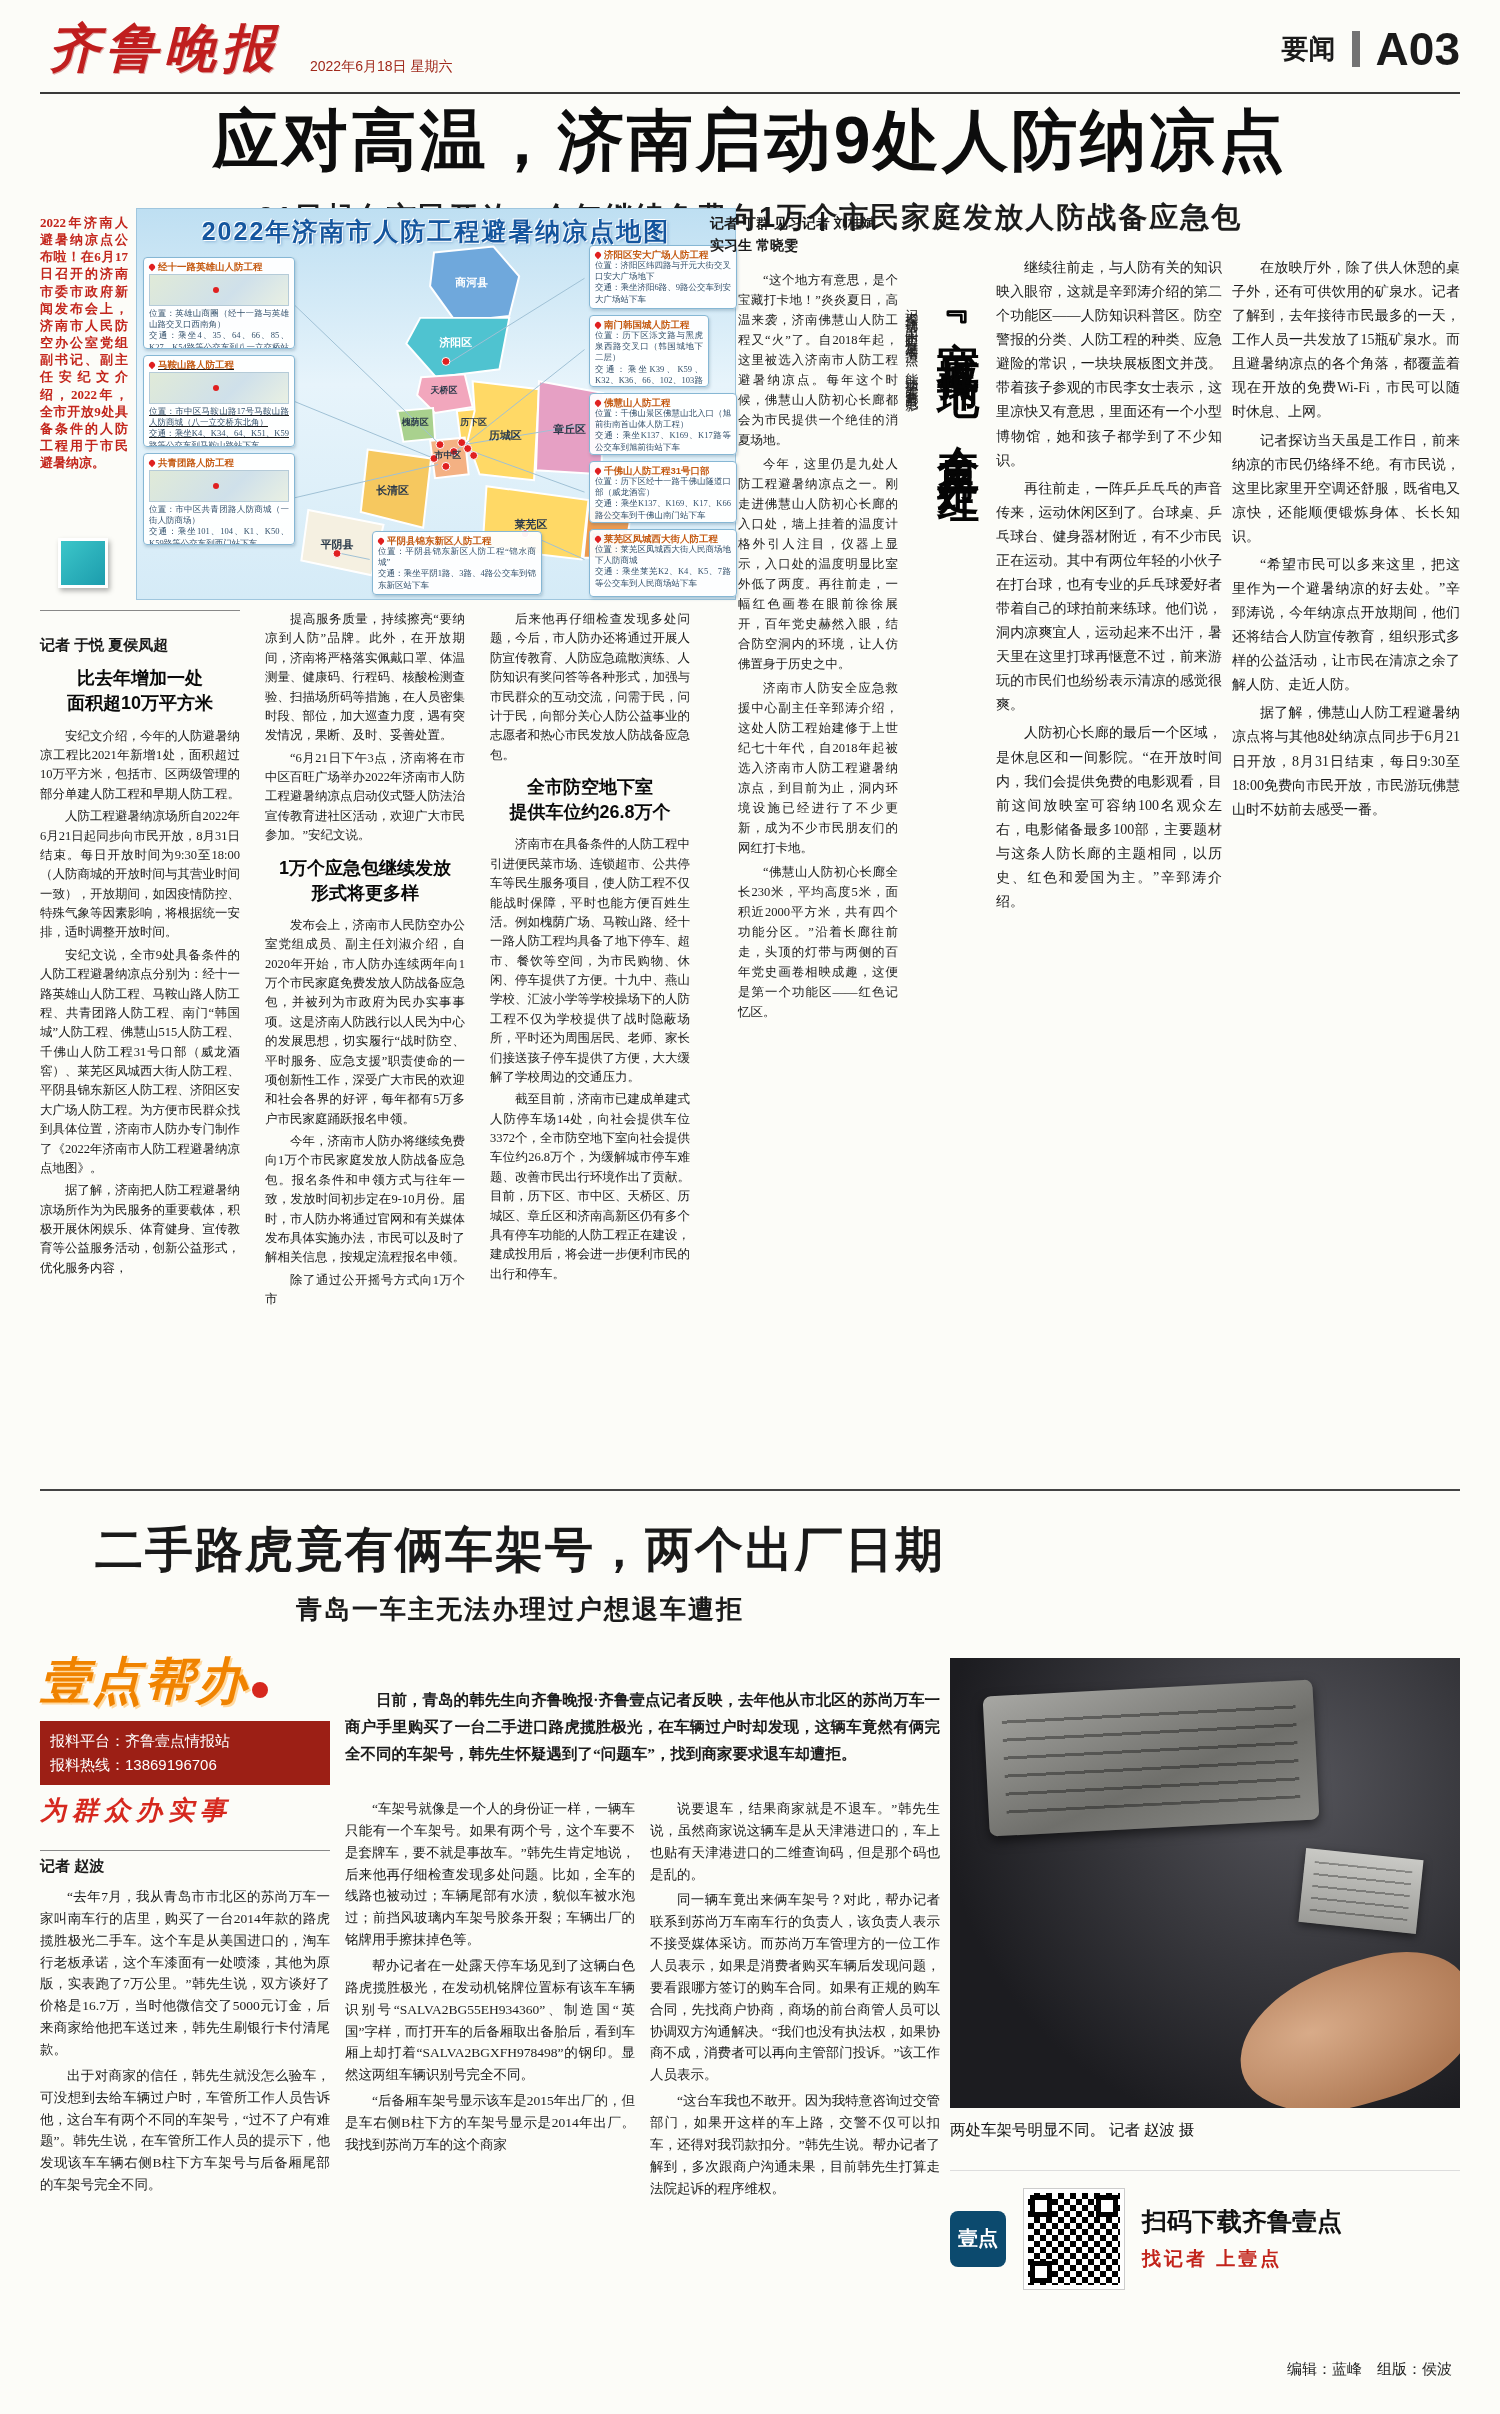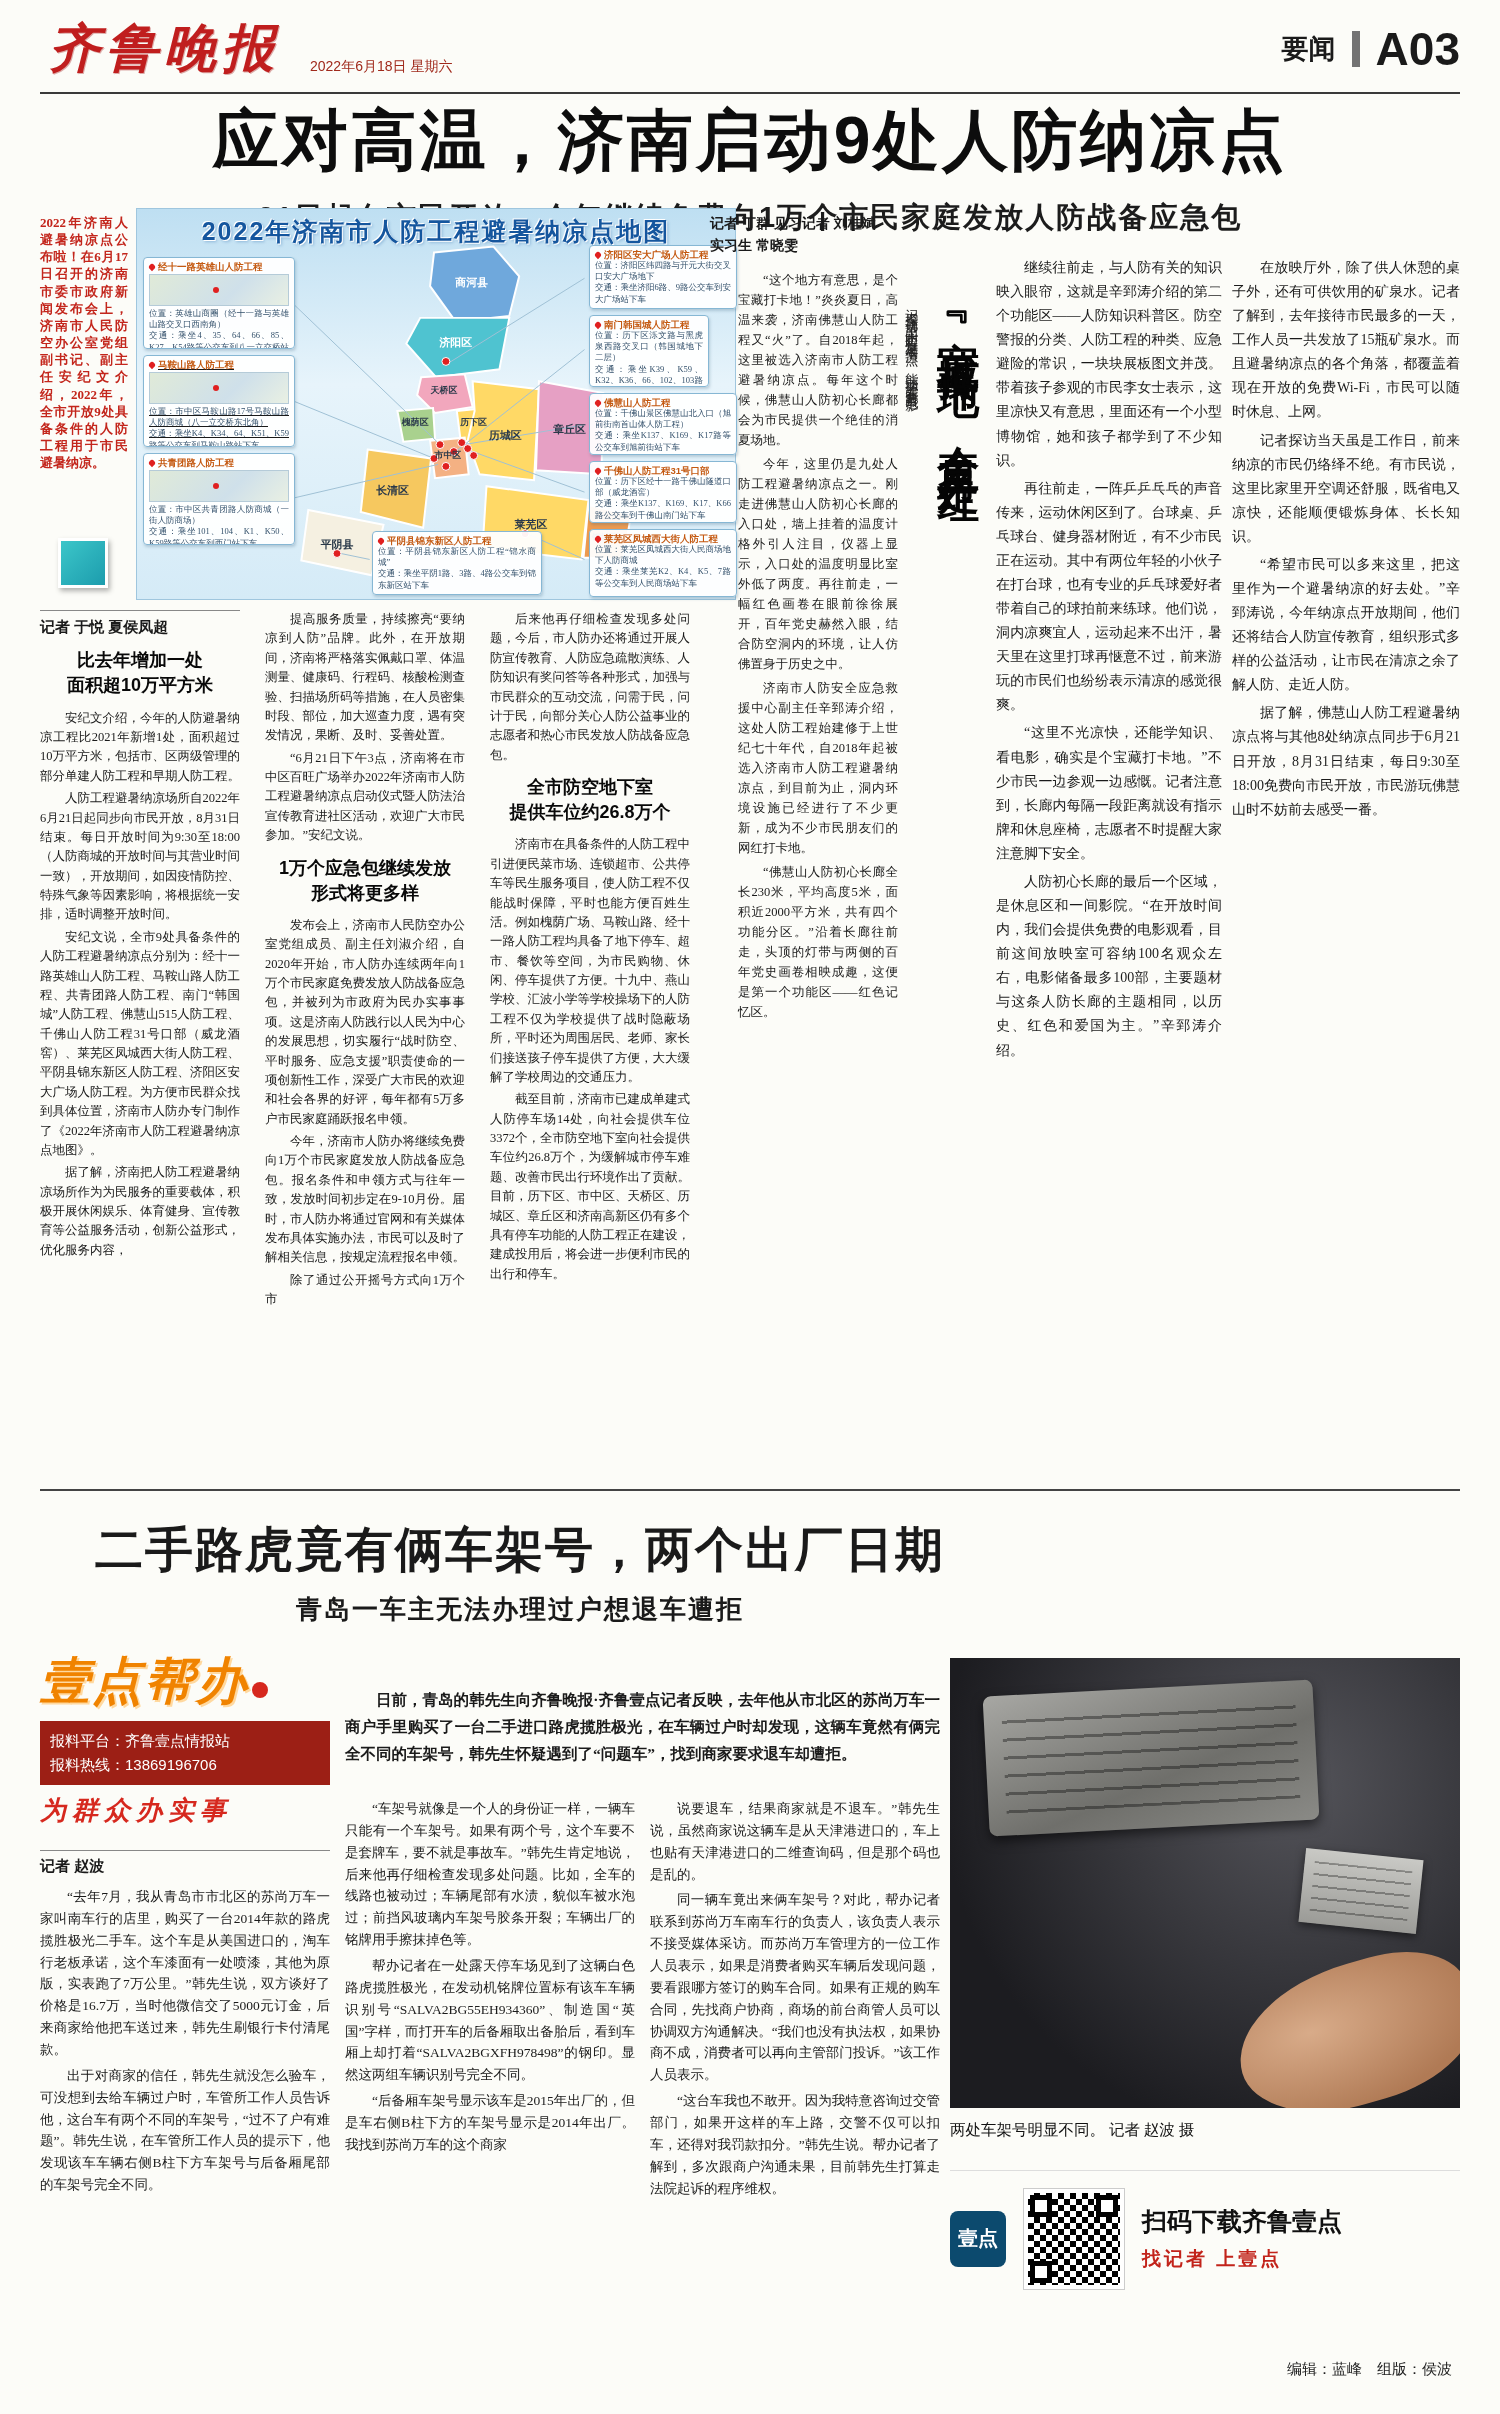--- a/index.html
+++ b/index.html
@@ -51,21 +51,21 @@
   .co5{left:452px;top:106px;width:120px;height:72px;}
   .co6{left:452px;top:184px;width:148px;height:62px;}
   .co7{left:452px;top:252px;width:148px;height:62px;}
   .co8{left:452px;top:320px;width:148px;height:68px;}
   .co9{left:235px;top:322px;width:170px;height:64px;}
   
   .bcols{position:absolute;left:0;top:404px;width:650px;height:876px;display:flex;gap:25px;}
   .bcol{width:200px;font-size:12.5px;line-height:1.55;}
   .bcol p{margin:0 0 3px;text-indent:2em;text-align:justify;}
   .byline{font-family:"Liberation Sans",sans-serif;font-weight:700;font-size:15px;margin:0 0 10px;
-          padding-top:4px;border-top:1px solid #888;}
+          padding-top:22px;border-top:1px solid #888;}
   .sec-head{font-family:"Liberation Sans",sans-serif;font-weight:800;font-size:18px;line-height:1.4;
           text-align:center;white-space:pre-line;margin:10px auto 10px;color:#090909;}
   
   .v-byline{position:absolute;left:670px;top:6px;width:220px;font-family:"Liberation Sans",sans-serif;
           font-size:14px;font-weight:700;line-height:1.6;}
   .v-col0{position:absolute;left:698px;top:64px;width:160px;height:1212px;font-size:12.5px;line-height:1.6;}
   .v-col0 p,.v-colB p,.v-colC p{margin:0 0 4px;text-indent:2em;text-align:justify;}
   .v-strip{position:absolute;left:862px;top:92px;width:86px;height:1030px;display:flex;gap:10px;align-items:flex-start;}
   .v-kicker{writing-mode:vertical-rl;font-size:13px;letter-spacing:3px;color:#222;line-height:1.4;
           font-family:"Liberation Sans",sans-serif;}
@@ -323,21 +323,20 @@
       <p>济南市人防安全应急救援中心副主任辛郅涛介绍，这处人防工程始建修于上世纪七十年代，自2018年起被选入济南市人防工程避暑纳凉点，到目前为止，洞内环境设施已经进行了不少更新，成为不少市民朋友们的网红打卡地。</p>
       <p>“佛慧山人防初心长廊全长230米，平均高度5米，面积近2000平方米，共有四个功能分区。”沿着长廊往前走，头顶的灯带与两侧的百年党史画卷相映成趣，这便是第一个功能区——红色记忆区。</p>
     </div>
     <div class="v-strip">
       <div class="v-kicker">记者探访佛慧山人防工程避暑纳凉点，能运动还能看免费电影</div>
       <div class="v-vhead">『宝藏打卡地』，今夏再走红</div>
     </div>
     <div class="v-colB">
       <p>继续往前走，与人防有关的知识映入眼帘，这就是辛郅涛介绍的第二个功能区——人防知识科普区。防空警报的分类、人防工程的种类、应急避险的常识，一块块展板图文并茂。带着孩子参观的市民李女士表示，这里凉快又有意思，里面还有一个小型博物馆，她和孩子都学到了不少知识。</p>
       <p>再往前走，一阵乒乒乓乓的声音传来，运动休闲区到了。台球桌、乒乓球台、健身器材附近，有不少市民正在运动。其中有两位年轻的小伙子在打台球，也有专业的乒乓球爱好者带着自己的球拍前来练球。他们说，洞内凉爽宜人，运动起来不出汗，暑天里在这里打球再惬意不过，前来游玩的市民们也纷纷表示清凉的感觉很爽。</p>
-      <p>“这里不光凉快，还能学知识、看电影，确实是个宝藏打卡地。”不少市民一边参观一边感慨。记者注意到，长廊内每隔一段距离就设有指示牌和休息座椅，志愿者不时提醒大家注意脚下安全。</p>
       <p>人防初心长廊的最后一个区域，是休息区和一间影院。“在开放时间内，我们会提供免费的电影观看，目前这间放映室可容纳100名观众左右，电影储备最多100部，主要题材与这条人防长廊的主题相同，以历史、红色和爱国为主。”辛郅涛介绍。</p>
     </div>
     <div class="v-colC">
       <p>在放映厅外，除了供人休憩的桌子外，还有可供饮用的矿泉水。记者了解到，去年接待市民最多的一天，工作人员一共发放了15瓶矿泉水。而且避暑纳凉点的各个角落，都覆盖着现在开放的免费Wi-Fi，市民可以随时休息、上网。</p>
       <p>记者探访当天虽是工作日，前来纳凉的市民仍络绎不绝。有市民说，这里比家里开空调还舒服，既省电又凉快，还能顺便锻炼身体、长长知识。</p>
       <p>“希望市民可以多来这里，把这里作为一个避暑纳凉的好去处。”辛郅涛说，今年纳凉点开放期间，他们还将结合人防宣传教育，组织形式多样的公益活动，让市民在清凉之余了解人防、走近人防。</p>
       <p>据了解，佛慧山人防工程避暑纳凉点将与其他8处纳凉点同步于6月21日开放，8月31日结束，每日9:30至18:00免费向市民开放，市民游玩佛慧山时不妨前去感受一番。</p>
     </div>
   </div>
 

